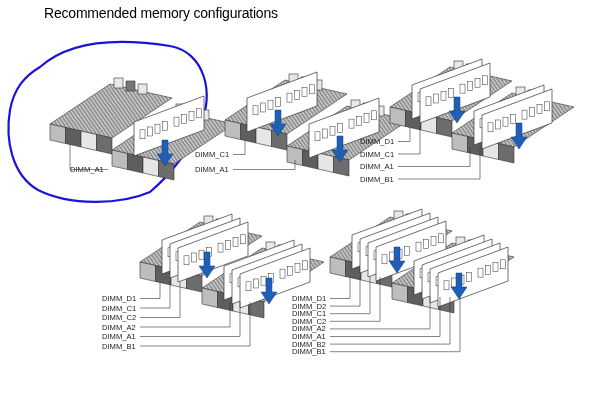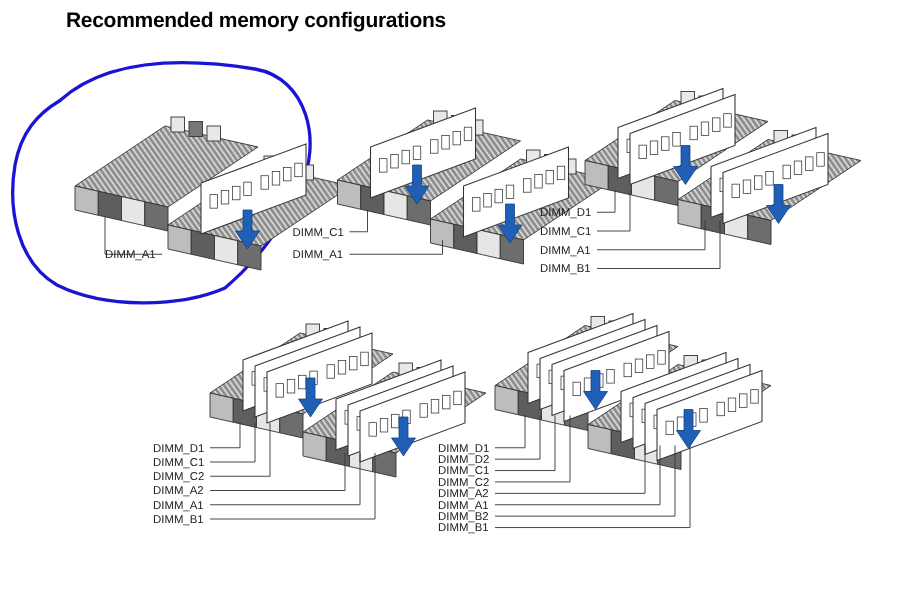--- a/index.html
+++ b/index.html
@@ -1,17 +1,17 @@
 <!DOCTYPE html>
 <html><head>
 <meta charset="utf-8">
 <style>
   html, body { margin:0; padding:0; background:#ffffff; }
   body { width:613px; height:403px; position:relative; overflow:hidden; font-family:"Liberation Sans", sans-serif; }
-  .title { position:absolute; left:44px; top:5px; font-size:14px; font-weight:bold; color:#000; letter-spacing:-0.2px; }
+  .title { position:absolute; left:44px; top:5px; font-size:14px; font-weight:normal; color:#000; letter-spacing:-0.2px; }
   .canvas { position:absolute; left:0; top:0; }
   .lbl { font-family:"Liberation Sans", sans-serif; font-size:7.6px; fill:#222; }
 </style>
 </head>
 <body>
 
 <div class="title">Recommended memory configurations</div>
 
 <svg class="canvas" width="613" height="403" viewBox="0 0 613 403">
   <defs>

